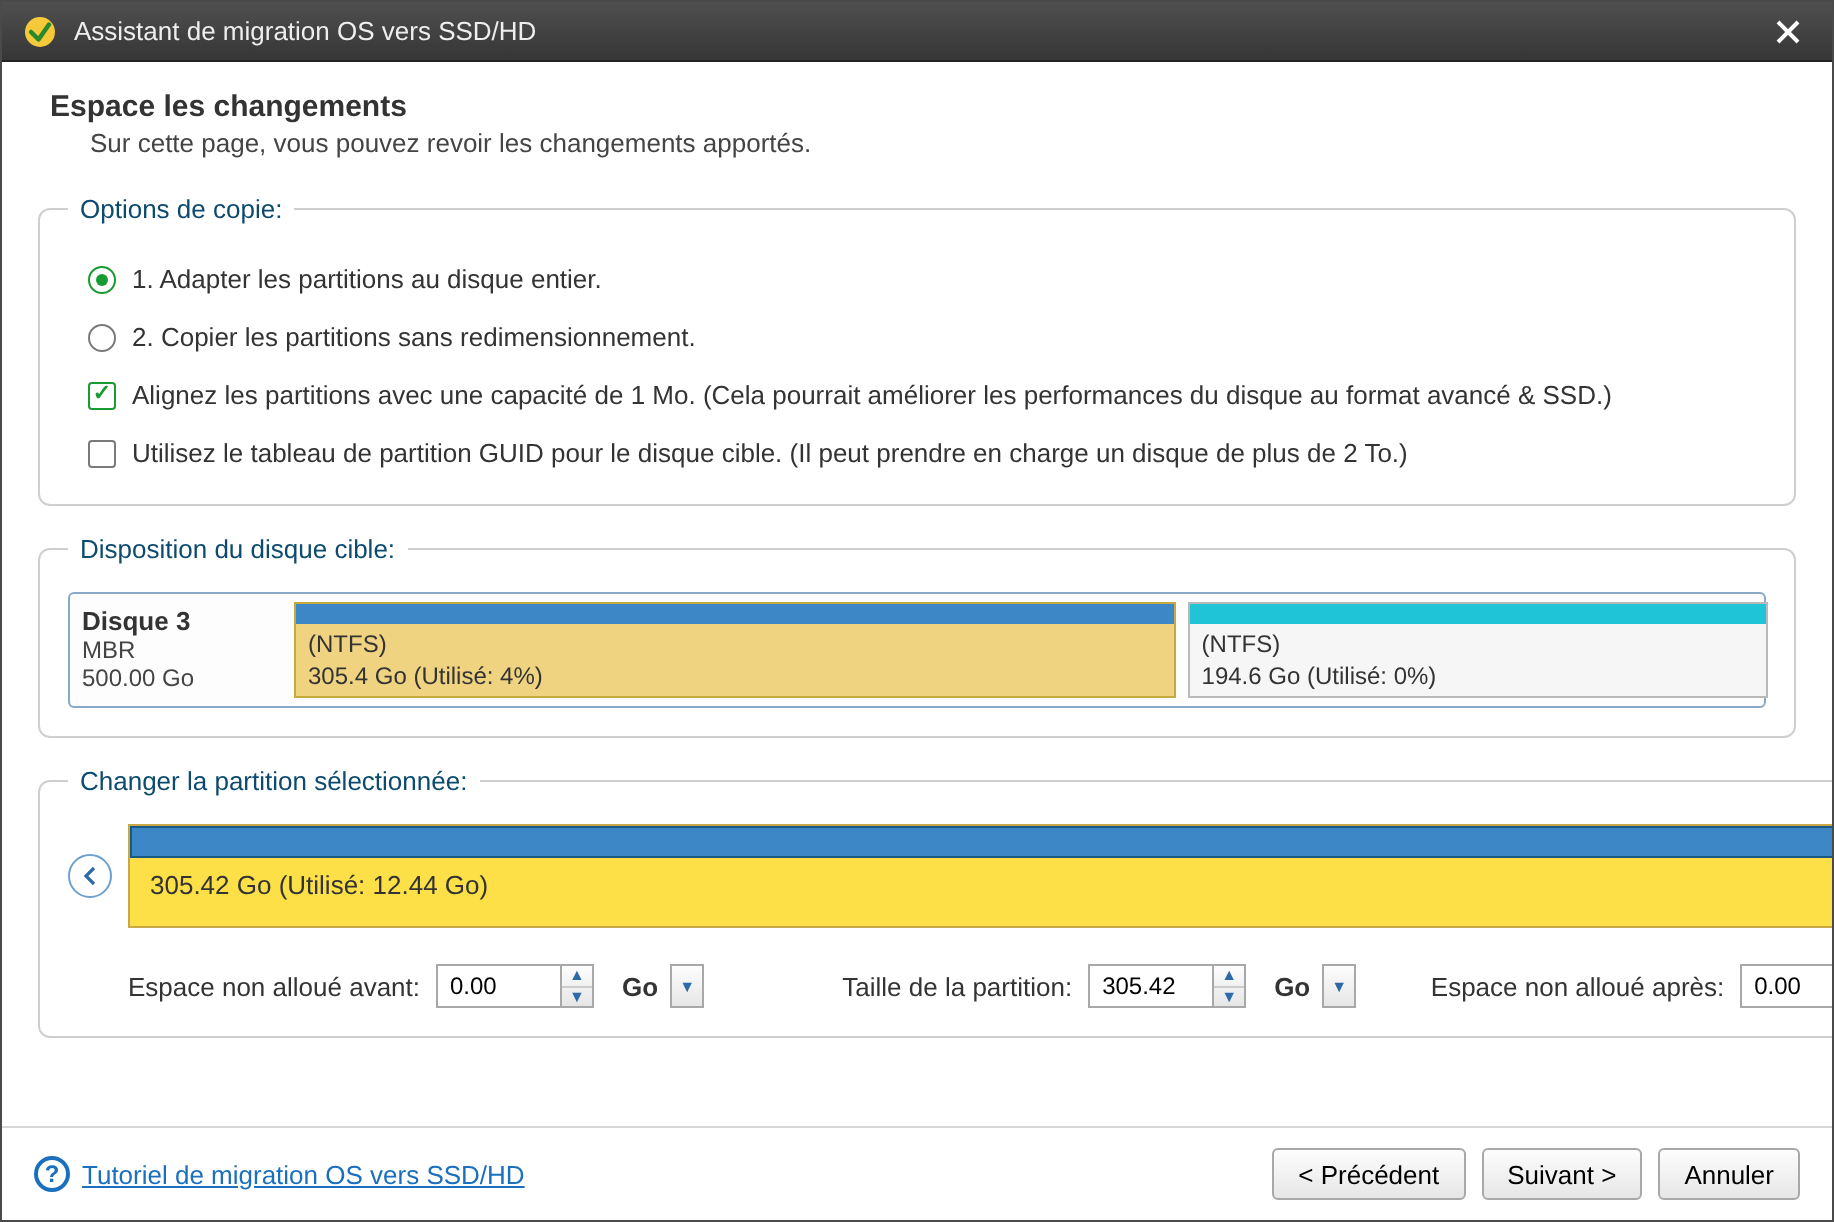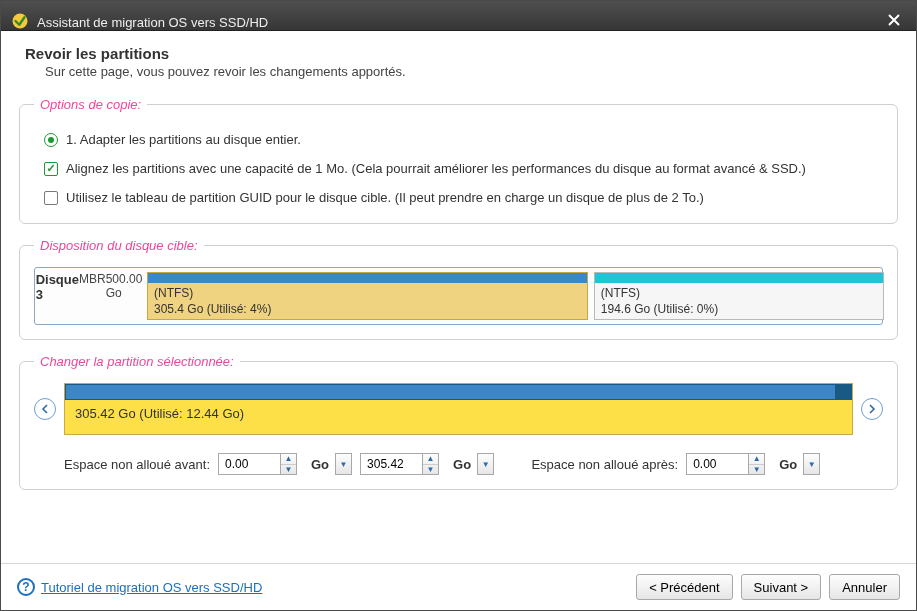--- a/index.html
+++ b/index.html
@@ -13,21 +13,21 @@
     border: 1px solid #4a4a4a;
     display:flex; flex-direction:column;
     overflow:hidden;
   }
 
   
   .titlebar {
     height: 30px;
     background: linear-gradient(#4f4f4f, #363636);
     color: #eee;
-    display:flex; align-items:flex-end;
+    display:flex; align-items:center;
     padding: 0 10px;
     gap: 8px;
     border-bottom: 1px solid #222;
   }
   .titlebar .app-icon { width:18px; height:18px; display:inline-flex; }
   .titlebar .title { flex:1; font-size:13px; }
   .titlebar .close {
     width: 24px; height: 20px;
     display:flex; align-items:center; justify-content:center;
     color:#fff; font-size:16px;
@@ -38,21 +38,21 @@
 
   .page-title { font-size: 15px; font-weight: bold; padding-left: 6px; }
   .page-desc  { padding: 2px 0 4px 26px; color:#444; }
 
   fieldset {
     border: 1px solid #cfcfcf;
     border-radius: 6px;
     margin: 14px 0 10px 0;
     padding: 14px 14px 14px 14px;
   }
-  legend { padding: 0 6px; color:#ec4899;font-style:italic; }
+  legend { padding: 0 6px; color:#0c4a6e; }
 
   .opt-row { display:flex; align-items:center; gap:8px; margin: 6px 0 14px 10px; }
   .opt-row:last-child { margin-bottom: 4px; }
   .opt-row label { cursor:default; }
 
   .radio, .check {
     width:14px; height:14px; border:1px solid #7a7a7a;
     display:inline-flex; align-items:center; justify-content:center;
     background:#fff;
   }
@@ -73,21 +73,21 @@
   .disk-frame {
     border: 1px solid #8aa9c7;
     border-radius: 3px;
     padding: 4px 4px 4px 4px;
     display:flex; gap:6px;
     background: #fdfdfd;
   }
   .disk-info {
     width: 102px;
     padding: 0 4px 2px 2px;
-    display:flex; flex-direction:row; justify-content:center;
+    display:flex; flex-direction:column; justify-content:center;
   }
   .disk-info .dname { font-weight:bold; }
   .disk-info .dsub { font-size:12px; color:#444; }
 
   .part-row { flex:1; display:flex; gap:6px; }
   .partition {
     border: 1px solid #b9b9b9;
     background: #f6f6f6;
     display:flex; flex-direction:column;
     overflow:hidden;
@@ -208,29 +208,33 @@
   <span class="title">Assistant de migration OS vers SSD/HD</span>
   <span class="close">
     <svg width="12" height="12" viewBox="0 0 12 12">
         <path d="M1 1 L11 11 M11 1 L1 11" stroke="#fff" stroke-width="2"></path>
       </svg>
   </span>
 </div>
 
 <div class="content">
 
-  <div class="page-title">Revoir les partitions</div>
+  <div class="page-title">Espace les changements</div>
   <div class="page-desc">Sur cette page, vous pouvez revoir les changements apportés.</div>
 
   <fieldset>
     <legend>Options de copie:</legend>
 
     <div class="opt-row">
       <span class="radio checked"></span>
       <label>1. Adapter les partitions au disque entier.</label>
+    </div>
+    <div class="opt-row">
+      <span class="radio"></span>
+      <label>2. Copier les partitions sans redimensionnement.</label>
     </div>
     <div class="opt-row">
       <span class="check checked"></span>
       <label>Alignez les partitions avec une capacité de 1 Mo. (Cela pourrait améliorer les performances du disque au format avancé &amp; SSD.)</label>
     </div>
     <div class="opt-row">
       <span class="check"></span>
       <label>Utilisez le tableau de partition GUID pour le disque cible. (Il peut prendre en charge un disque de plus de 2 To.)</label>
     </div>
   </fieldset>
@@ -302,20 +306,21 @@
               <span>▲</span>
               <span>▼</span>
             </span>
         </span>
         <span class="unit-wrap">
           <span class="unit">Go</span>
           <span class="unit-dd">▼</span>
         </span>
       </div>
       <div class="form-row">
+        <span class="lbl">Taille de la partition:</span>
         <span class="spin">
           <input value="305.42" style="">
           <span class="arrows">
               <span>▲</span>
               <span>▼</span>
             </span>
         </span>
         <span class="unit-wrap">
           <span class="unit">Go</span>
           <span class="unit-dd">▼</span>

